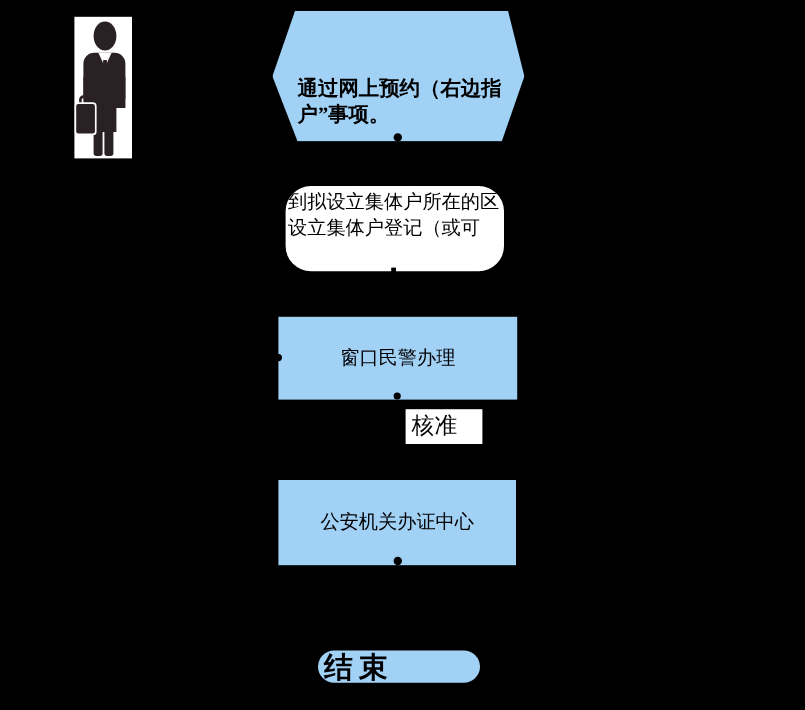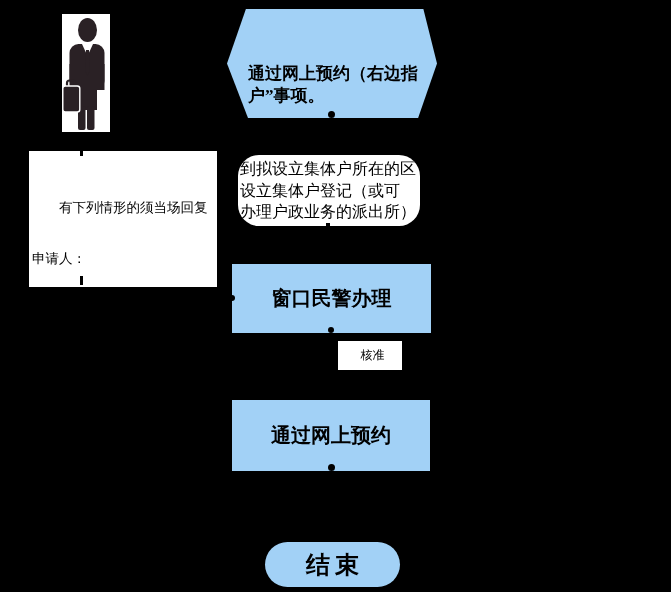--- a/index.html
+++ b/index.html
@@ -51,37 +51,36 @@
     left: 238px; top: 155px; width: 182px; height: 71px;
     background: var(--box-white);
     font-size: 16px; line-height: 21.6px;
     padding: 3px 0 0 2px; box-sizing: border-box;
     white-space: nowrap; overflow: hidden; border-radius: 21px;
   }
 
   .rect-node {
     background: var(--node-blue);
     display: flex; align-items: center; justify-content: center;
-    font-weight: bold; font-size: 20px;
+    font-weight: normal; font-size: 16px;
   }
   .rect-window { left: 232px; top: 264px; width: 199px; height: 69px; }
   .rect-register { left: 232px; top: 400px; width: 198px; height: 71px; }
 
   .approve-label {
     left: 338px; top: 341px; width: 64px; height: 29px;
     background: var(--box-white);
-    font-size: 12px; line-height: 29px; padding-left: 5px;
+    font-size: 19px; line-height: 29px; padding-left: 5px;
     box-sizing: border-box;
-    text-align: center;
   }
 
   .stadium {
-    left: 265px; top: 542px; width: 135px; height: 45px;
+    left: 265px; top: 542px; width: 135px; height: 27px;
     background: var(--node-blue); border-radius: 23px;
-    display: flex; align-items: center; justify-content: center;
+    display: flex; align-items: center; justify-content: flex-start;
     font-weight: bold; font-size: 24px; letter-spacing: 5px; text-indent: 5px;
   }
 
   .dot { background: #000; border-radius: 50%; }
   .stub { background: #000; }
   .dot-hex-bottom { left: 328px; top: 111px; width: 7px; height: 7px; }
   .stub-note-top { left: 80px; top: 147px; width: 3px; height: 9px; }
   .stub-note-bottom { left: 80px; top: 276px; width: 3px; height: 9px; }
   .stub-location-bottom { left: 326px; top: 223px; width: 4px; height: 9px; }
   .dot-window-left { left: 229px; top: 295px; width: 6px; height: 6px; }
@@ -110,45 +109,36 @@
     </svg>
   </div>
 
   <div class="abs hexagon">
     <div class="hex-text">
       <div>通过网上预约（右边指</div>
       <div>户”事项。</div>
     </div>
   </div>
 
-  <div class="abs note-box">
-    <div>　　有下列情形的须当场回复</div>
-    <div>申请人：</div>
-    
-    
-    
-    
-  </div>
 
   <div class="abs location-box">
     <div>到拟设立集体户所在的区</div>
     <div>设立集体户登记（或可</div>
-    <div>办理户政业务的派出所）</div>
   </div>
 
   <div class="abs rect-node rect-window">
     <span>窗口民警办理</span>
   </div>
 
   <div class="abs approve-label">
     <span>核准</span>
   </div>
 
   <div class="abs rect-node rect-register">
-    <span>通过网上预约</span>
+    <span>公安机关办证中心</span>
   </div>
 
   <div class="abs stadium">
     <span>结束</span>
   </div>
 
   <div class="abs dot dot-hex-bottom"></div>
   <div class="abs stub stub-note-top"></div>
   <div class="abs stub stub-note-bottom"></div>
   <div class="abs stub stub-location-bottom"></div>

